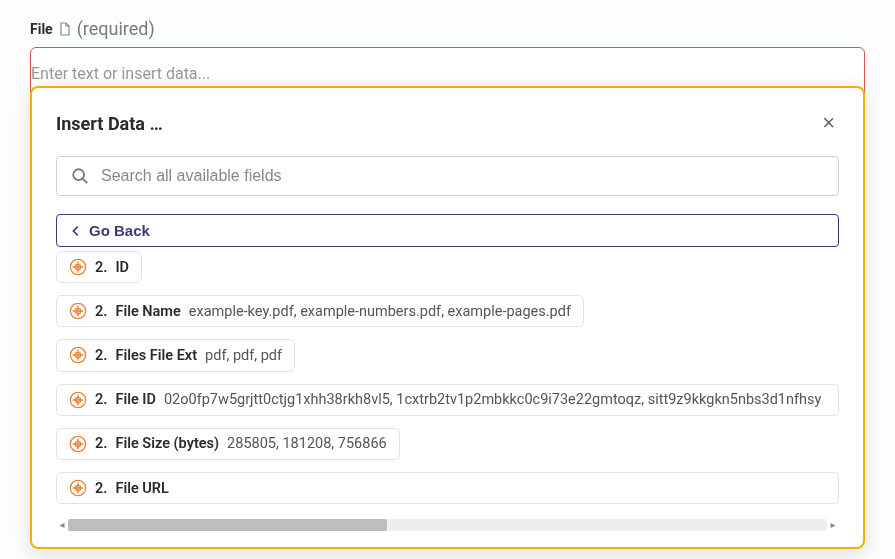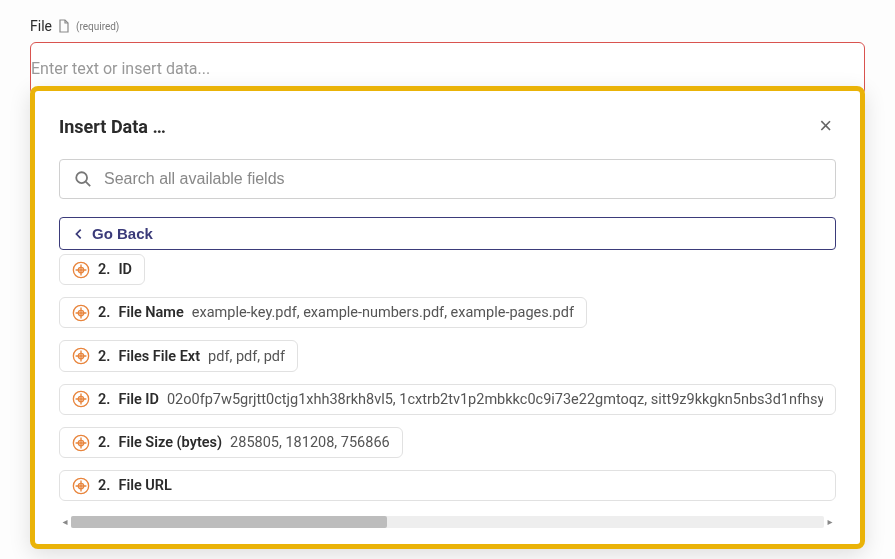--- a/index.html
+++ b/index.html
@@ -1,23 +1,23 @@
 <!DOCTYPE html>
 <html><head>
 <meta charset="utf-8">
 <style>
 *{box-sizing:border-box;margin:0;padding:0}
 body{font-family:-apple-system,BlinkMacSystemFont,"Segoe UI",Roboto,sans-serif;background:#fdfdfd;width:895px;height:559px;overflow:hidden;position:relative}
 .outer{padding:18px 30px 0 30px}
 .lbl-row{display:flex;align-items:center;gap:6px;margin-bottom:8px}
-.lbl{font-size:14px;font-weight:400;color:#2b2b2b}
+.lbl{font-size:14px;font-weight:700;color:#2b2b2b}
 .doc-icon{width:12px;height:14px;color:#8a8a8a}
-.req{font-size:10px;color:#7a7a7a}
+.req{font-size:18px;color:#7a7a7a}
 .file-input{width:100%;border:1px solid #d9534f;border-radius:6px;padding:16px 0;font-size:16px;color:#999;background:#fff}
-.panel{position:absolute;top:86px;left:30px;right:30px;bottom:10px;background:#fff;border:5px solid #eab308;border-radius:8px;box-shadow:0 6px 22px rgba(0,0,0,0.12);padding:22px 24px 16px 24px;display:flex;flex-direction:column}
+.panel{position:absolute;top:86px;left:30px;right:30px;bottom:10px;background:#fff;border:2px solid #eab308;border-radius:8px;box-shadow:0 6px 22px rgba(0,0,0,0.12);padding:22px 24px 16px 24px;display:flex;flex-direction:column}
 .panel-hdr{display:flex;justify-content:space-between;align-items:center;margin-bottom:20px}
 .panel-title{font-size:18px;font-weight:700;color:#2b2b2b}
 .close{font-size:22px;color:#666;cursor:pointer;background:none;border:none;line-height:1;padding:2px 4px}
 .search-wrap{display:flex;align-items:center;border:1px solid #d0d0d0;border-radius:4px;padding:10px 14px;gap:12px;margin-bottom:18px}
 .search-icon{width:18px;height:18px;color:#777;flex-shrink:0}
 .search-in{flex:1;border:none;outline:none;font-size:16px;color:#333;background:transparent}
 .search-in::placeholder{color:#888}
 .go-back{display:inline-flex;align-items:center;gap:8px;border:1px solid #3b3b7a;color:#3b3b7a;background:#fff;border-radius:4px;padding:7px 14px;font-size:15px;font-weight:600;cursor:pointer;margin-bottom:4px}
 .go-back svg{width:10px;height:12px}
 .list{display:flex;flex-direction:column;gap:12px;overflow:hidden}

